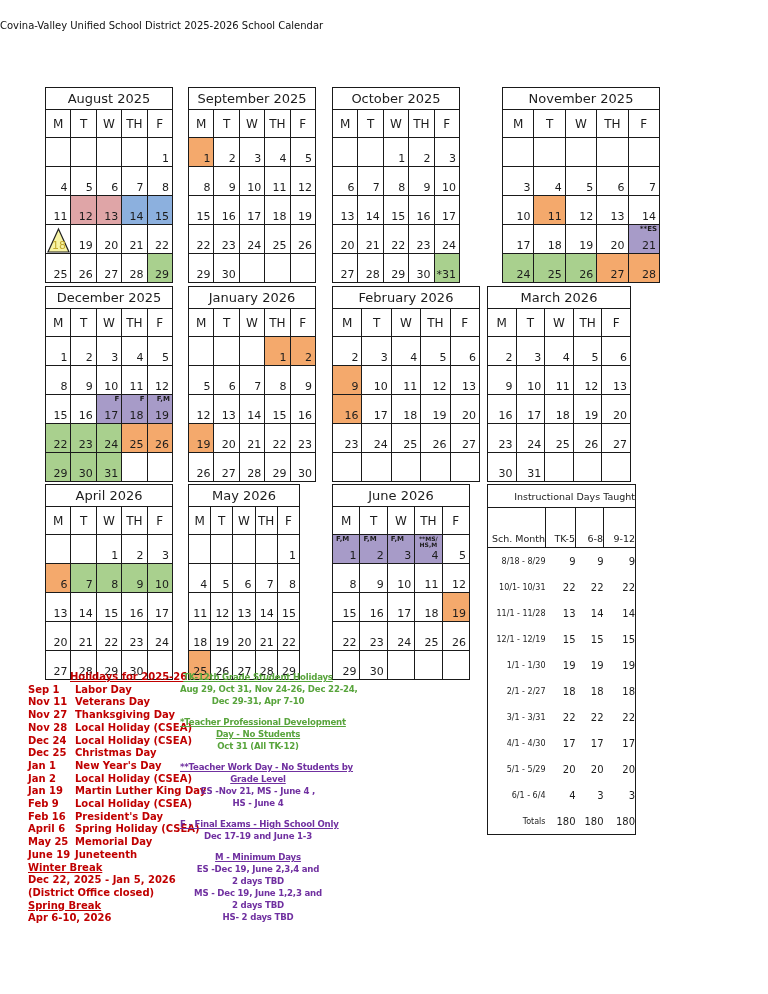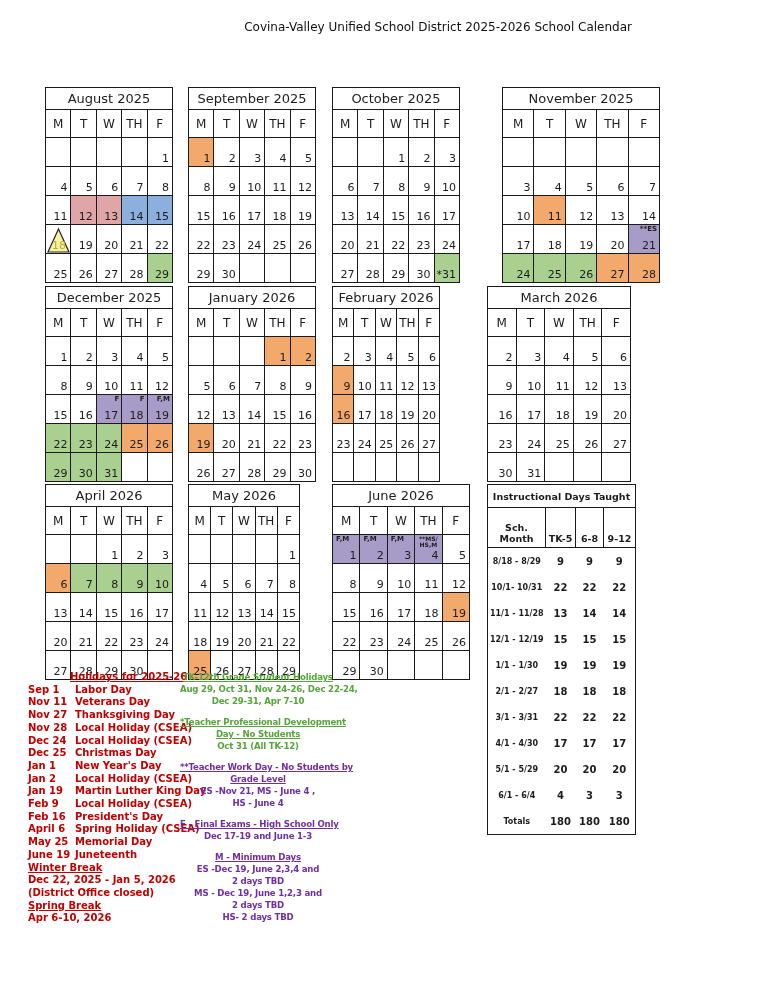--- a/index.html
+++ b/index.html
@@ -1,22 +1,22 @@
 <!DOCTYPE html>
 <html><head>
 <meta charset="utf-8">
 <style>
   html,body{margin:0;padding:0;background:#fff;}
   body{
     width:768px;height:994px;position:relative;overflow:hidden;
     font-family:"DejaVu Sans","Liberation Sans",sans-serif;color:#1c1c1c;
   }
   .page-title{
-    position:absolute;top:20px;left:0;width:632px;text-align:right;
-    font-size:12px;color:#111;
+    position:absolute;top:20px;left:0;width:632px;text-align:left;
+    font-size:10px;color:#111;
   }
   
   .month{position:absolute;}
   .month table{width:100%;border-collapse:collapse;table-layout:fixed;}
   .month td{border:1.4px solid #1a1a1a;position:relative;overflow:visible;}
   .m-title-row td{
     height:21px;text-align:center;vertical-align:middle;font-size:13px;padding:0;
   }
   .dow-row td{
     height:27px;text-align:center;vertical-align:middle;font-size:12px;padding:0;
@@ -31,21 +31,21 @@
   }
   .tag.align-left{left:3px;right:auto;text-align:left;}
   .tag.align-center{left:0;right:0;text-align:center;font-size:6px;}
   .tri-svg{position:absolute;left:1px;bottom:0;}
   .tri-num{
     position:absolute;left:6px;bottom:1px;font-size:11px;color:#c3a92e;
   }
   
   .inst{position:absolute;left:487px;top:484px;width:148px;}
   .inst table{width:100%;border-collapse:collapse;table-layout:fixed;border:1.6px solid #1a1a1a;}
-  .inst td{font-weight:bold;text-align:center;padding:0;}
+  .inst td{font-weight:normal;text-align:right;padding:0;}
   .i-title{height:22px;font-size:9.5px;border-bottom:1.5px solid #1a1a1a;vertical-align:middle;}
   .i-head td{height:36px;font-size:9.5px;vertical-align:bottom;padding-bottom:3px;}
   .i-head td + td{border-left:1.4px solid #1a1a1a;}
   .i-head{border-bottom:1.5px solid #1a1a1a;}
   .i-body td{height:26px;vertical-align:middle;font-size:10px;}
   .i-body td.i-month{font-size:8px;}
   
   .holidays{
     position:absolute;left:28px;top:671px;width:170px;
     color:#c00000;font-weight:bold;font-size:10px;line-height:12.7px;white-space:nowrap;
@@ -372,21 +372,21 @@
           <tr class="days-row">
             <td><span>26</span></td>
             <td><span>27</span></td>
             <td><span>28</span></td>
             <td><span>29</span></td>
             <td><span>30</span></td>
           </tr>
         </tbody>
       </table>
     </div>
-    <div class="month" style="left: 332px; top: 286px; width: 108px;">
+    <div class="month" style="left: 332px; top: 286px; width: 148px;">
       <table>
         <tbody>
           <tr class="m-title-row">
             <td colspan="5">February 2026</td>
           </tr>
           <tr class="dow-row">
             <td>M</td>
             <td>T</td>
             <td>W</td>
             <td>TH</td>

